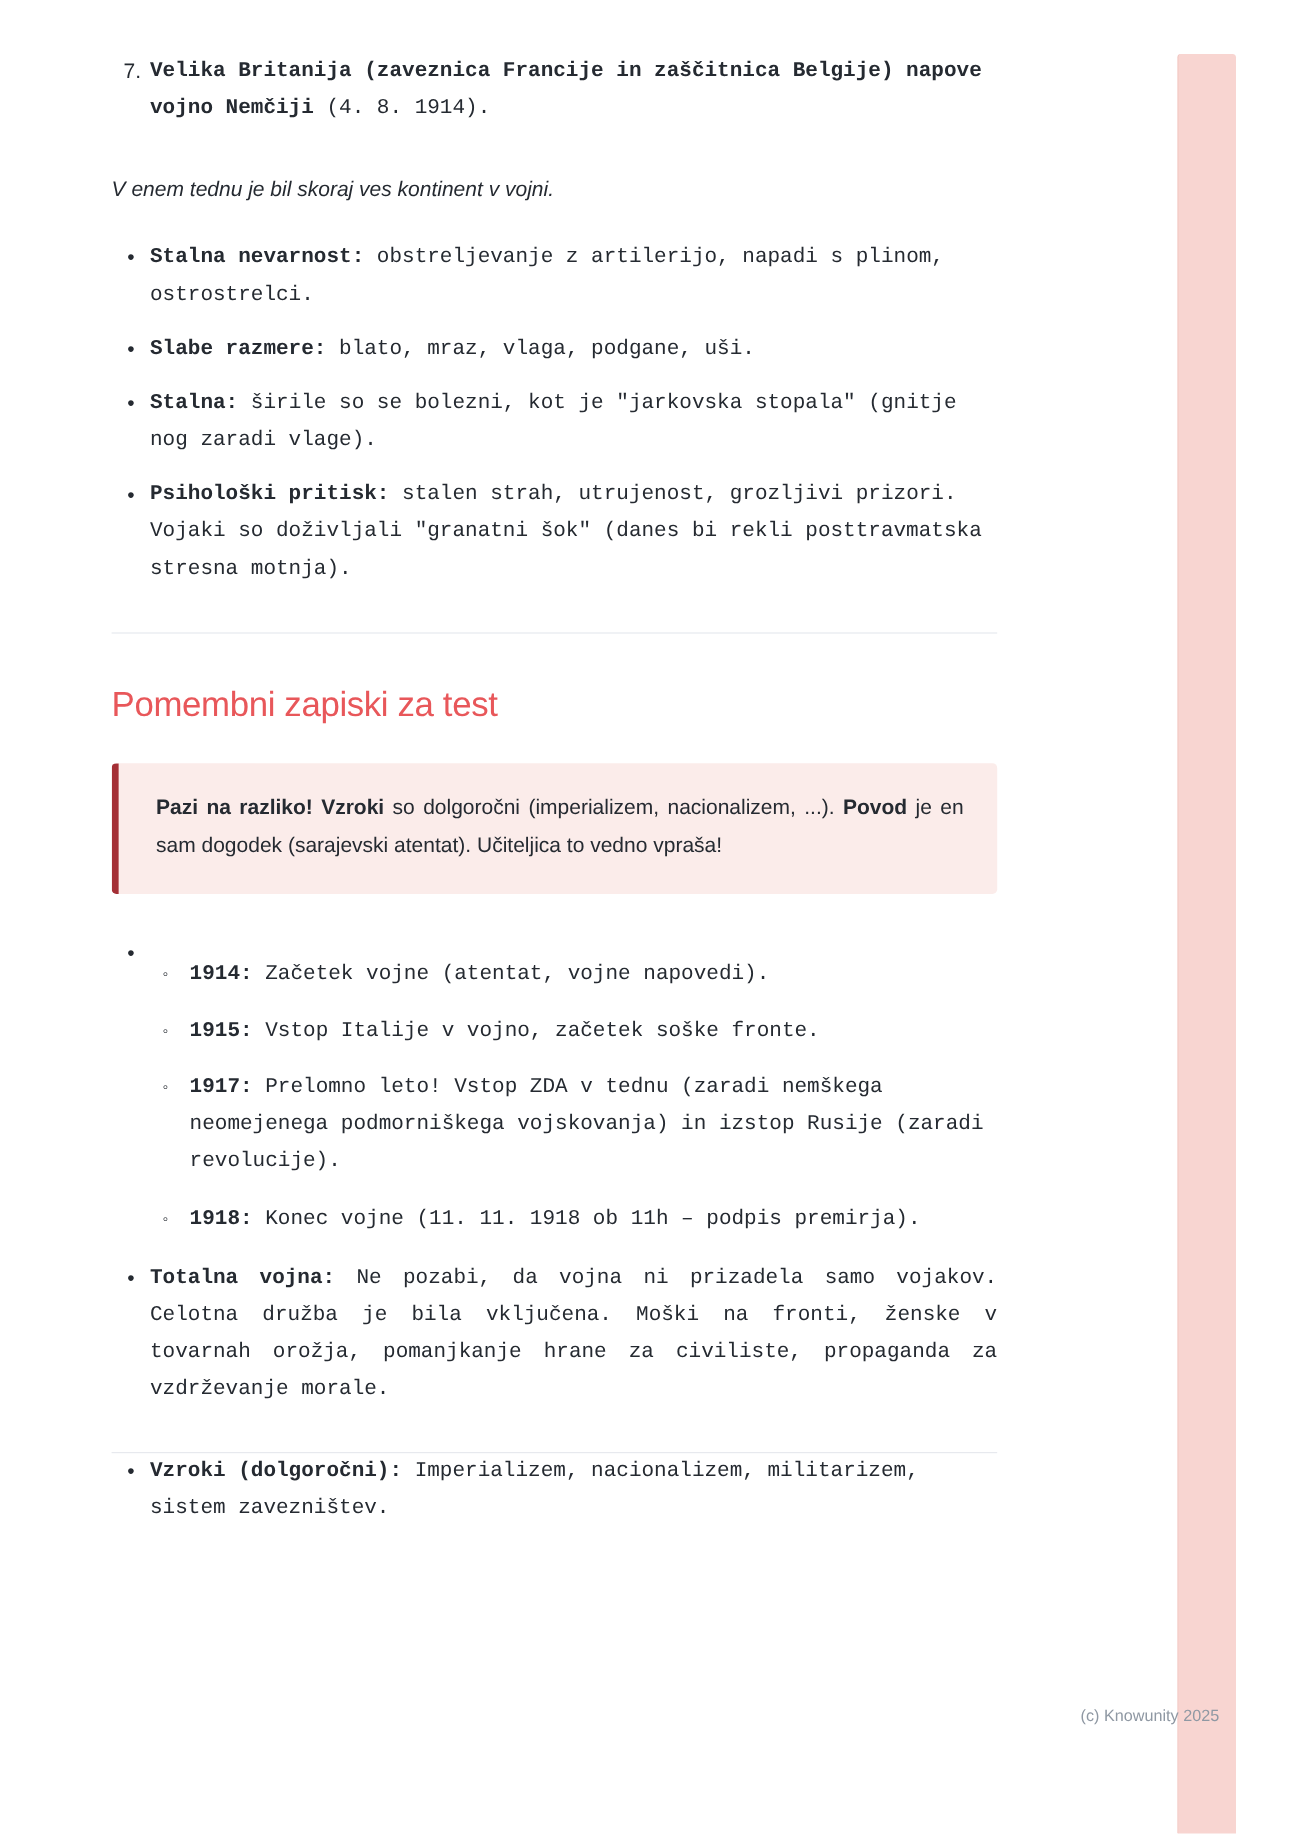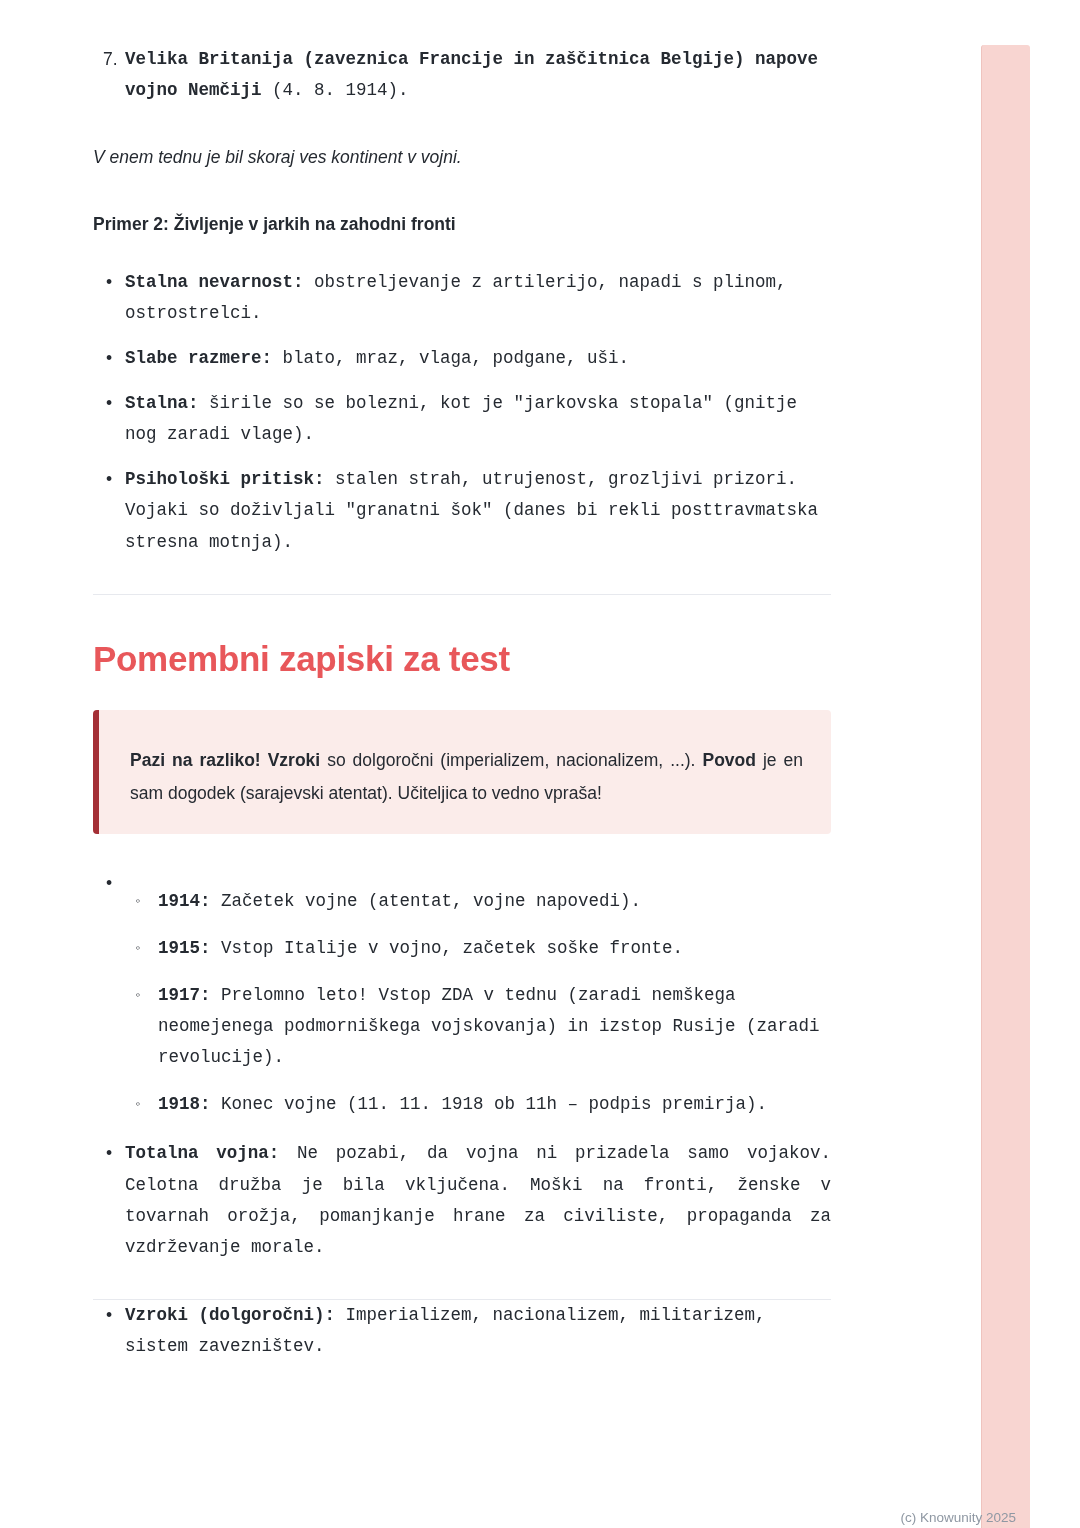--- a/index.html
+++ b/index.html
@@ -44,39 +44,39 @@
 
   .list-block { margin-bottom: 26px; }
 
   hr.divider {
     border: none;
     border-top: 1px solid #e7e9ee;
     margin: 36px 0 0 0;
   }
   h2.section-heading {
     margin: 42px 0 30px 0;
-    font-size: 35px;
+    font-size: 29px;
     line-height: 1.25;
-    font-weight: 700;
+    font-weight: 400;
     letter-spacing: -0.3px;
     color: var(--accent, #e8575a);
   }
   .callout {
     background: var(--callout-bg, #fbecea);
     border-left: 6px solid var(--callout-border, #a42f35);
     border-radius: 4px;
-    padding: 34px 28px 24px 31px;
+    padding: 20px 28px 24px 31px;
     margin-bottom: 34px;
     line-height: 1.86;
   }
   .justify { text-align: justify; }
 
   .copyright {
     position: absolute;
-    top: 1510px;
+    top: 1422px;
     right: 64px;
     font-size: 13.5px;
     color: #8f98a3;
     z-index: 3;
   }
   .edge-strip {
     position: absolute;
     left: 981px;
     top: 45px;
     width: 49px;
@@ -92,21 +92,20 @@
 
 <div class="content">
 
   <div class="numbered-item">
     <span class="num">7.</span>
     <p class="li-body"><strong>Velika Britanija (zaveznica Francije in zaščitnica Belgije) napove vojno Nemčiji</strong><span> (4. 8. 1914).</span></p>
   </div>
 
   <p class="block italic-note">V enem tednu je bil skoraj ves kontinent v vojni.</p>
 
-  <p class="block bold-heading">Primer 2: Življenje v jarkih na zahodni fronti</p>
 
 
   <ul class="bullets list-block">
     <li>
       <span class="marker">•</span>
       <p class="li-body"><strong>Stalna nevarnost:</strong><span> obstreljevanje z artilerijo, napadi s plinom, ostrostrelci.</span></p>
     </li>
     <li>
       <span class="marker">•</span>
       <p class="li-body"><strong>Slabe razmere:</strong><span> blato, mraz, vlaga, podgane, uši.</span></p>

